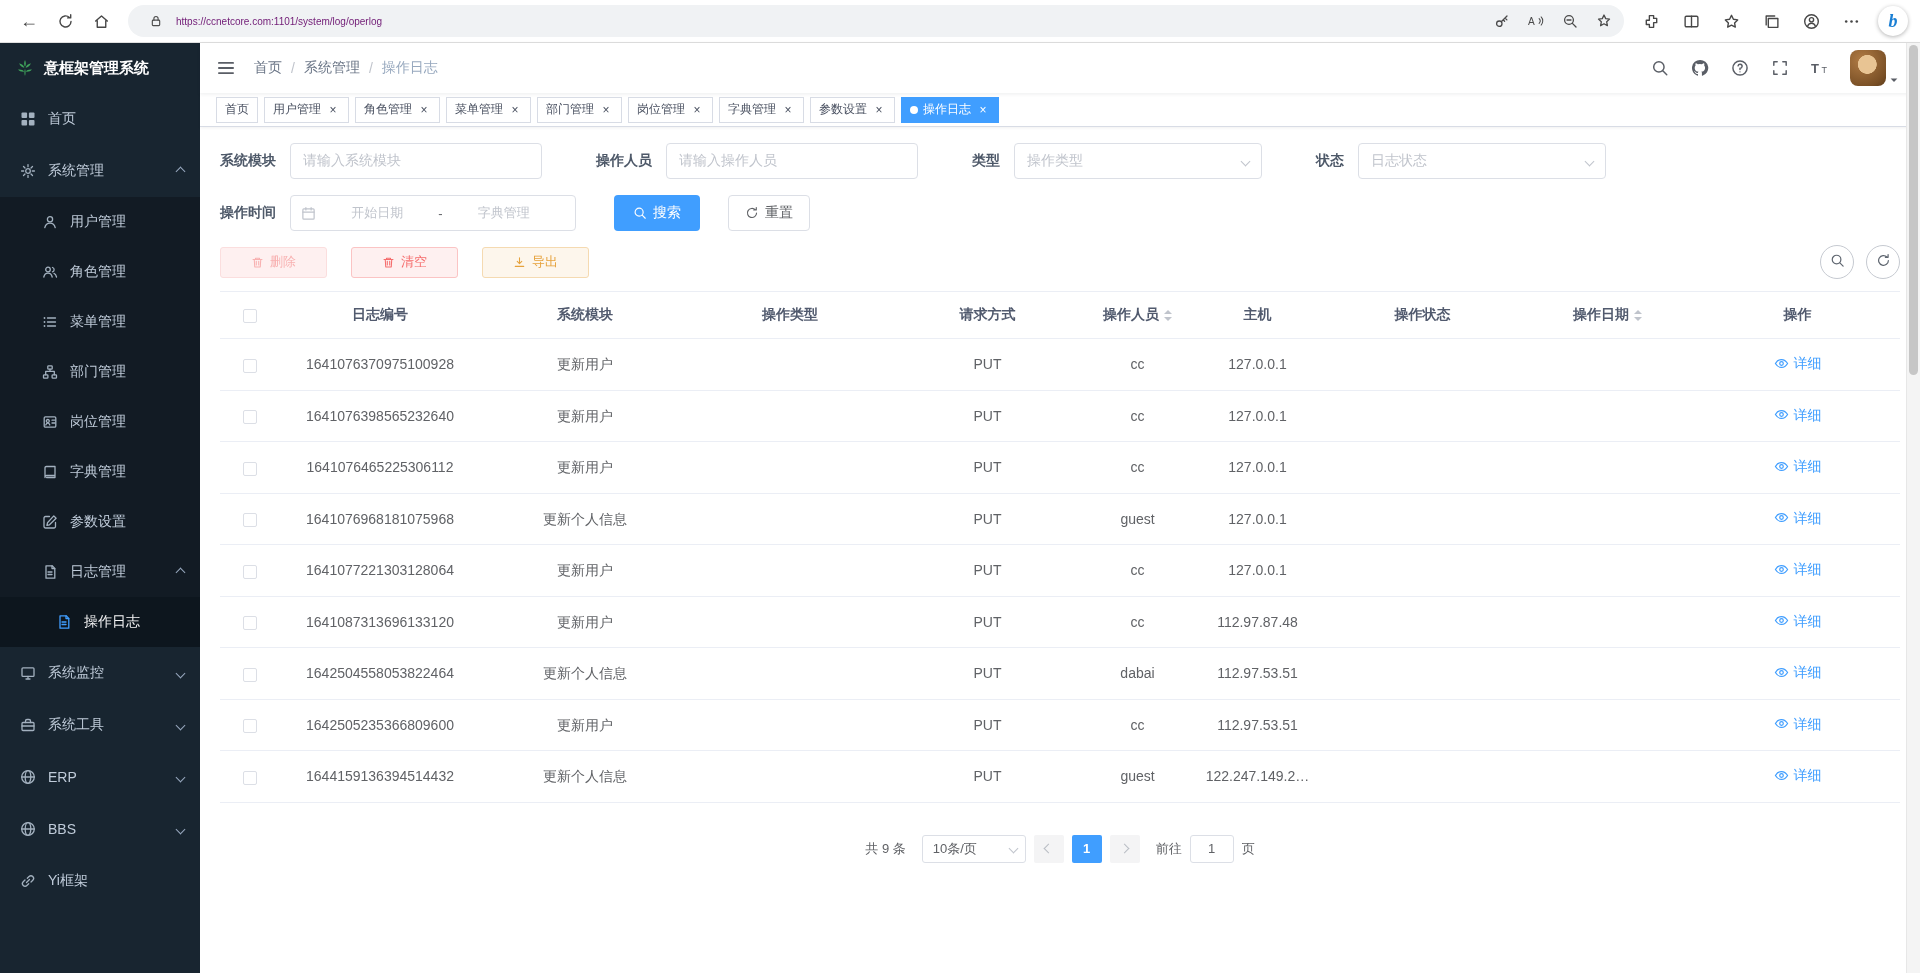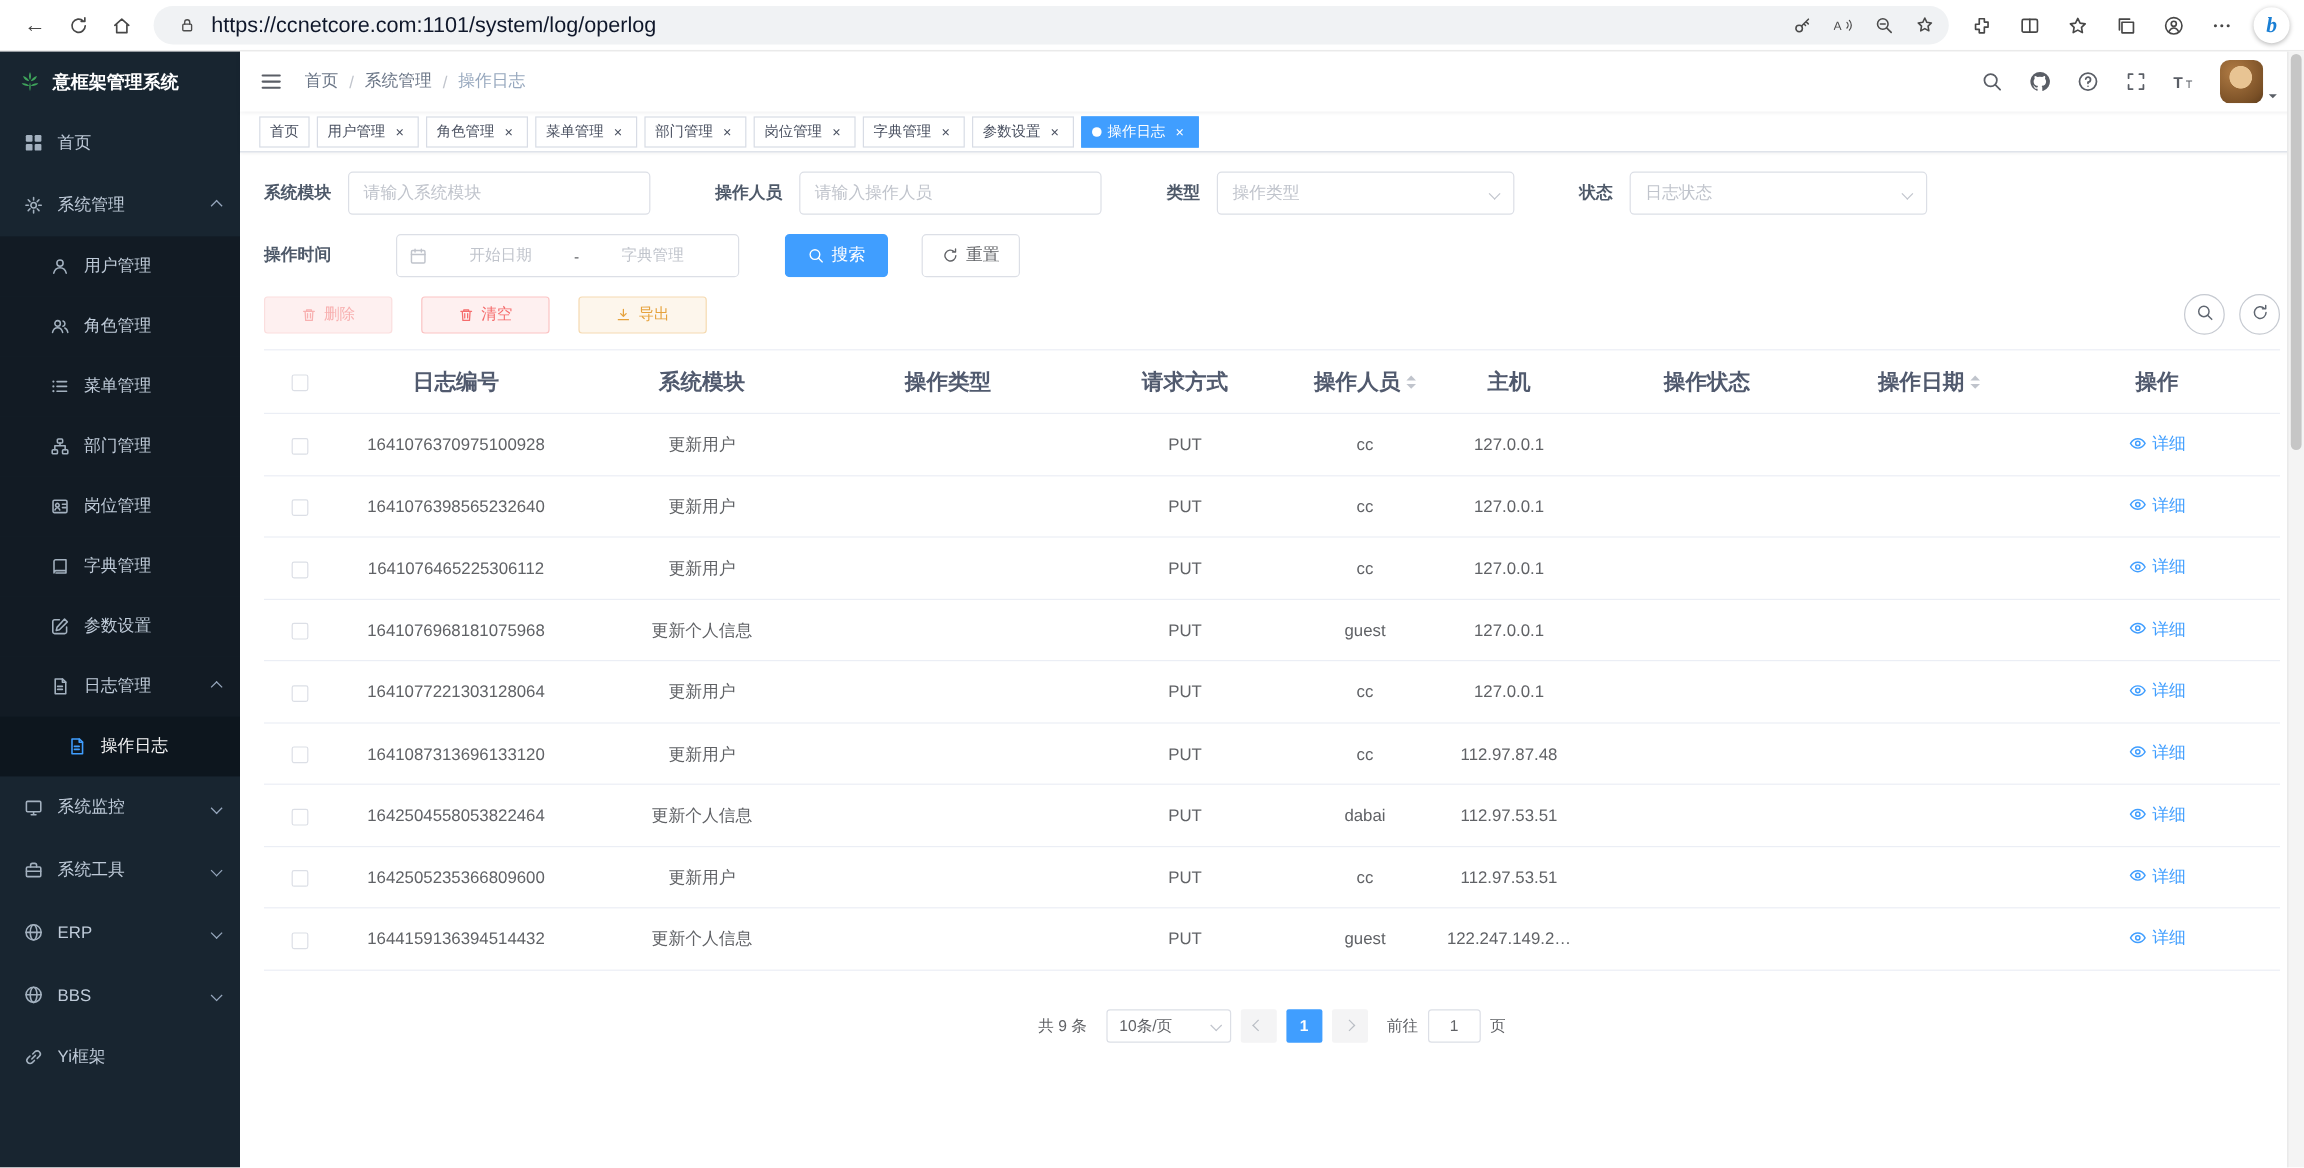--- a/index.html
+++ b/index.html
@@ -8,21 +8,21 @@
   button{font-family:inherit;border:none;background:none;}
   .screen{width:1920px;height:973px;display:flex;flex-direction:column;position:relative;}
 
   
   .browser-bar{height:43px;flex:0 0 43px;background:#fff;border-bottom:1px solid #dfdfdf;display:flex;align-items:center;padding:0 12px;}
   .b-left{display:flex;align-items:center;gap:2px;}
   .b-ico{width:34px;height:34px;border-radius:6px;display:flex;align-items:center;justify-content:center;color:#474747;font-size:18px;cursor:pointer;}
   .b-ico svg{width:17px;height:17px;}
   .url-bar{flex:1;height:32px;background:#f0f2f4;border-radius:16px;display:flex;align-items:center;padding:0 6px 0 14px;margin:0 10px;gap:6px;}
   .url-bar .lock svg{width:14px;height:14px;color:#4d4d4d;}
-  .url-text{flex:1;font-size:18px;color:#0f172a;white-space:nowrap;overflow:hidden;}
+  .url-text{flex:1;font-size:10px;color:#701a75;white-space:nowrap;overflow:hidden;}
   .u-ico{width:28px;height:28px;border-radius:50%;display:flex;align-items:center;justify-content:center;color:#4a4a4a;cursor:pointer;}
   .u-ico svg{width:16px;height:16px;}
   .b-right{display:flex;align-items:center;gap:6px;}
   .bing{width:30px;height:30px;border-radius:50%;background:#fff;box-shadow:0 1px 4px rgba(0,0,0,.3);display:flex;align-items:center;justify-content:center;cursor:pointer;margin-left:4px;}
   .bing i{font-family:"Liberation Serif",serif;font-style:italic;font-weight:bold;font-size:18px;color:#1a7fd4;}
 
   
   .app{flex:1;display:flex;min-height:0;}
   .sidebar{width:200px;flex:0 0 200px;background:#182530;display:flex;flex-direction:column;overflow:hidden;}
   .logo{height:50px;display:flex;align-items:center;gap:10px;padding:17px 16px;}
@@ -83,21 +83,21 @@
   .btn-sm{height:31px;padding:0 30px;font-size:13px;border-radius:3px;margin-right:24px;}
   .btn-sm svg{width:13px;height:13px;}
   .btn-delete{background:#fef0f0;border-color:#fbdede;color:#f8b0b0;cursor:not-allowed;}
   .btn-clear{background:#fef0f0;border-color:#fbc4c4;color:#f56c6c;}
   .btn-export{background:#fdf6ec;border-color:#f5dab1;color:#e6a23c;}
   .tool-right{margin-left:auto;display:flex;gap:12px;}
   .circle-btn{width:34px;height:34px;border-radius:50%;border:1px solid #c6cad1;background:#fff;display:flex;align-items:center;justify-content:center;color:#5f6670;cursor:pointer;}
   .circle-btn svg{width:15px;height:15px;}
 
   table{width:100%;border-collapse:collapse;table-layout:fixed;}
-  th{font-size:18px;color:#515a6e;font-weight:700;padding:14px 0;border-top:1px solid #ebeef5;border-bottom:1px solid #ebeef5;text-align:center;white-space:nowrap;}
+  th{font-size:14px;color:#515a6e;font-weight:700;padding:14px 0;border-top:1px solid #ebeef5;border-bottom:1px solid #ebeef5;text-align:center;white-space:nowrap;}
   td{font-size:14px;color:#606266;padding:14px 4px;line-height:20px;border-bottom:1px solid #ebeef5;text-align:center;white-space:nowrap;overflow:hidden;text-overflow:ellipsis;}
   .th-wrap{display:inline-flex;align-items:center;}
   .cb{width:14px;height:14px;border:1px solid #dcdfe6;border-radius:2px;background:#fff;display:inline-block;vertical-align:middle;cursor:pointer;}
   .sort{display:inline-flex;flex-direction:column;margin-left:5px;}
   .sort i{display:block;width:0;height:0;border:4px solid transparent;}
   .sort .asc{border-bottom-color:#c0c4cc;border-top-width:0;margin-bottom:3px;}
   .sort .desc{border-top-color:#c0c4cc;border-bottom-width:0;}
   .detail-link{color:#409EFF;display:inline-flex;align-items:center;gap:5px;cursor:pointer;}
   .detail-link .ico{display:inline-flex;}
   .detail-link svg{width:15px;height:15px;}
@@ -507,21 +507,21 @@
           <div class="fgroup" style="margin-right:0;">
             <span class="flabel">状态</span>
             <div class="finput fselect">
               <span class="ph">日志状态</span>
               <span class="chev c-light"></span>
             </div>
           </div>
         </div>
 
         <div class="frow" style="margin-bottom:14px;">
-          <div class="fgroup" style="margin-right:0;gap:40px;">
+          <div class="fgroup" style="margin-right:0;">
             <span class="flabel">操作时间</span>
             <div class="finput fdate">
               <span class="ico">
                   <svg viewBox="0 0 16 16" fill="none" stroke="currentColor" stroke-width="1.3" stroke-linecap="round" stroke-linejoin="round">
                     <rect x="2" y="3" width="12" height="11" rx="1"></rect>
                     <path d="M2 6.5h12M5.2 1.8v2.4M10.8 1.8v2.4"></path>
                   </svg>
                 </span>
               <span class="ph">开始日期</span>
               <span class="sep">-</span>

